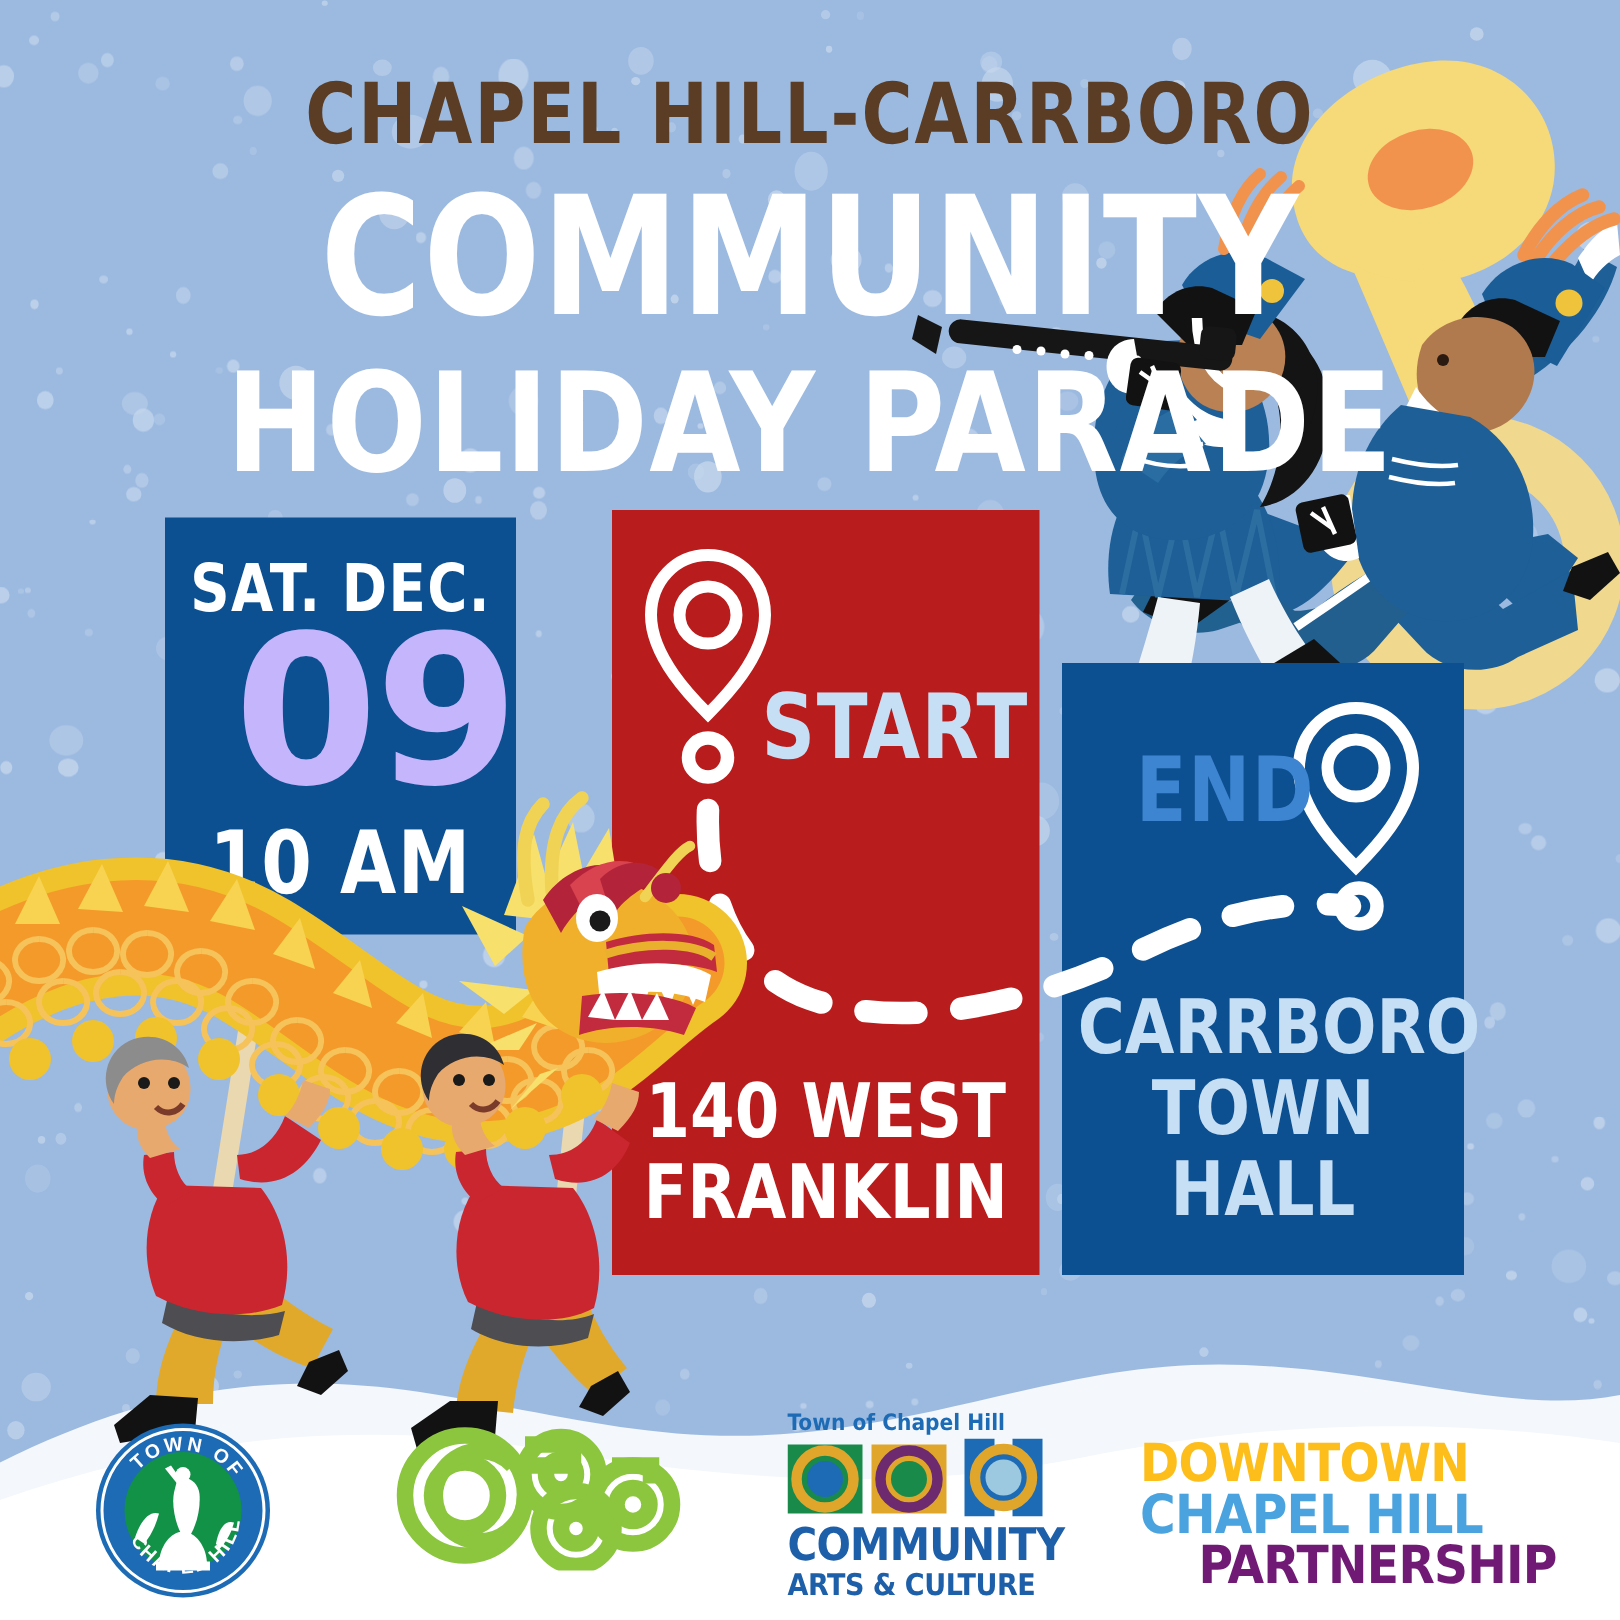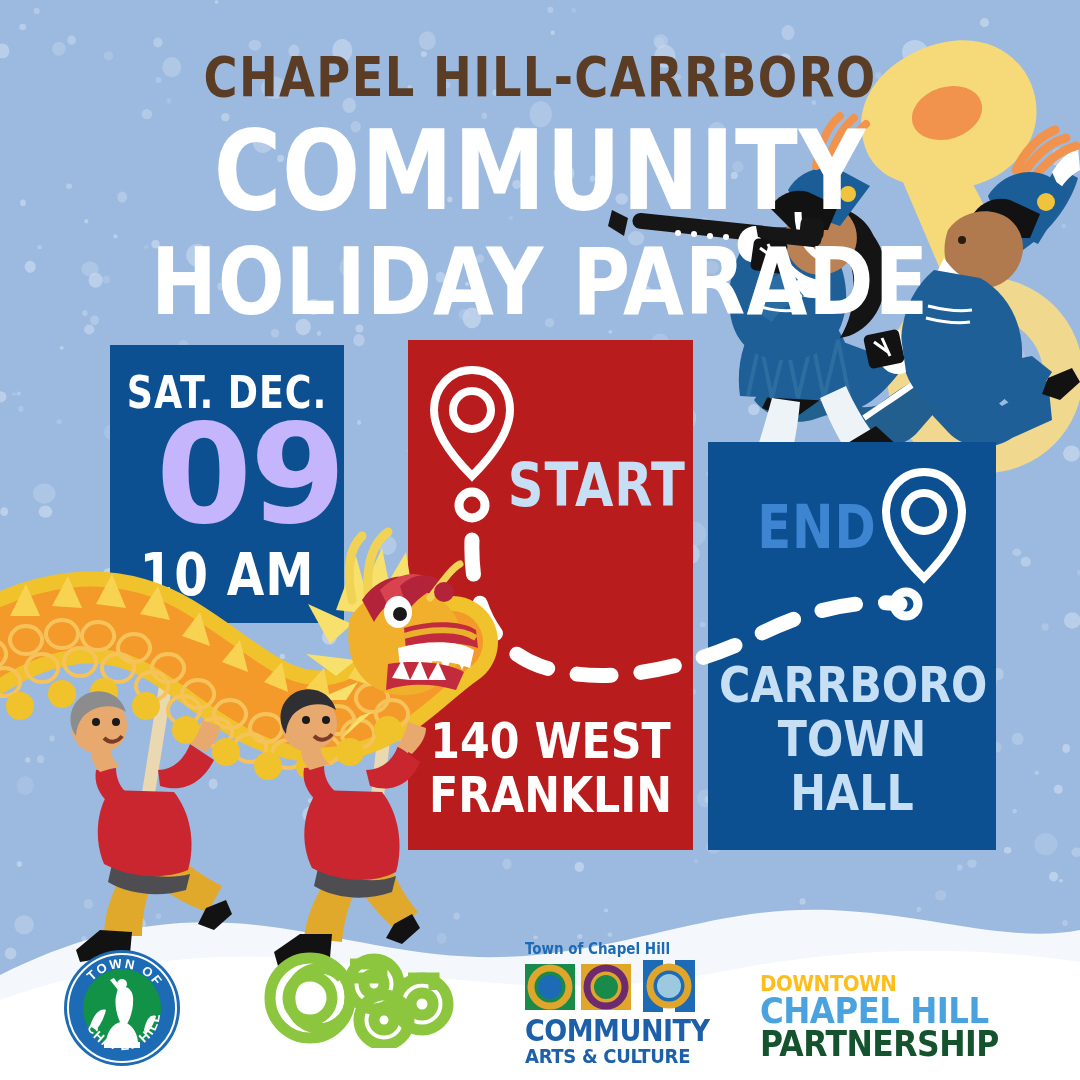--- a/index.html
+++ b/index.html
@@ -31,21 +31,21 @@
     color:#ffffff;font-size:92px;font-weight:bold;line-height:1;
     letter-spacing:1px;
     font-family:"DejaVu Sans Condensed","Liberation Sans",sans-serif;
     transform:scaleX(.95);
   }
 
   
   .card{position:absolute;}
   #date-card{left:110px;top:345px;width:234px;height:278px;background:#0d5091;}
   #start-card{left:408px;top:340px;width:285px;height:510px;background:#b91c1c;}
-  #end-card{left:708px;top:442px;width:268px;height:408px;background:#0d5091;padding-left:20px;}
+  #end-card{left:708px;top:442px;width:268px;height:408px;background:#0d5091;}
 
   .date-dow{
     position:absolute;left:0;right:0;top:22px;text-align:center;
     color:#ffffff;font-size:44px;font-weight:bold;letter-spacing:1px;
     font-family:"DejaVu Sans Condensed","Liberation Sans",sans-serif;
     transform:scaleX(.92);
   }
   .date-day{
     position:absolute;left:0;right:0;top:58px;text-align:right;
     color:#c4b5fd;font-size:138px;font-weight:bold;line-height:1.05;
@@ -79,23 +79,23 @@
   
   #logo-bar{position:absolute;left:0;right:0;bottom:0;height:150px;}
   .logo{position:absolute;}
   #logo-chapelhill{left:62px;bottom:8px;}
   #logo-carrboro{left:262px;bottom:28px;}
   #logo-arts{left:525px;bottom:14px;margin-top:21px;}
   #logo-dchp{left:760px;bottom:18px;}
 
   .dchp-line{font-weight:bold;line-height:.96;letter-spacing:-.5px;
     font-family:"DejaVu Sans Condensed","Liberation Sans",sans-serif;}
-  #dchp-1{font-size:22px;color:#fdbe1b;}
+  #dchp-1{font-size:35px;color:#fdbe1b;}
   #dchp-2{font-size:36px;color:#4aa3de;}
-  #dchp-3{font-size:35px;color:#14532d;}
+  #dchp-3{font-size:35px;color:#701a75;margin-left:39px;}
 
   .arts-cap{font-family:"DejaVu Sans Condensed","Liberation Sans",sans-serif;
     font-weight:bold;color:#1d5fa8;line-height:1;}
   #arts-top{font-size:15px;color:#1d6bb5;margin-bottom:3px;font-weight:bold;}
   #arts-1{font-size:30px;letter-spacing:-.5px;}
   #arts-2{font-size:20px;letter-spacing:-.3px;}
 </style>
 </head>
 <body>
 

